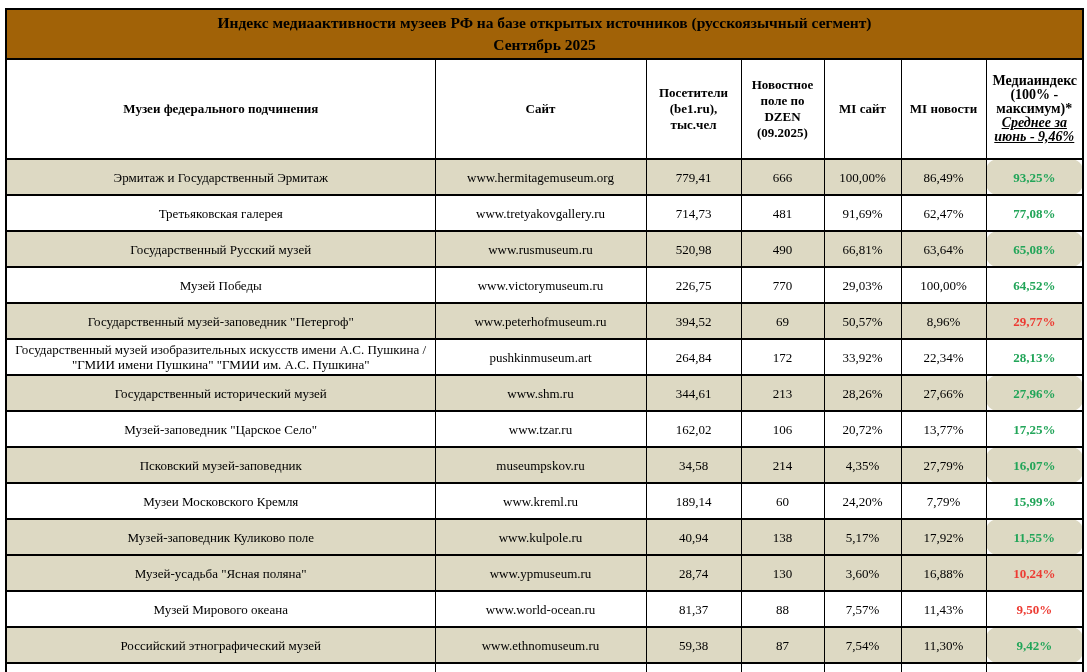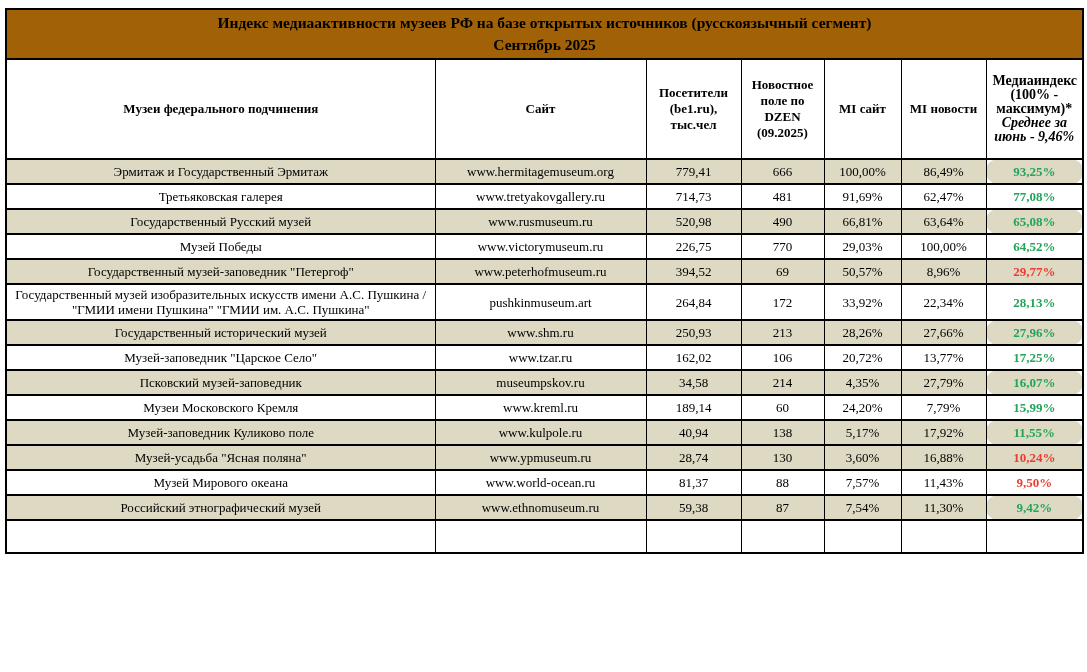--- a/index.html
+++ b/index.html
@@ -50,22 +50,23 @@
     background: #fff;
   }
   .header-row th.small-head {
     font-size: 14px;
     line-height: 14px;
   }
   .head-sub {
     font-style: italic;
     font-weight: bold;
     display: block;
-  }
-  tbody tr.data-row { height: 25px; }
+    text-decoration: underline;
+  }
+  tbody tr.data-row { height: 36px; }
   tbody tr.data-row td {
     font-size: 13px;
     line-height: 15px;
   }
   tbody tr.shaded td { background: var(--band, #DDD9C3); }
   tbody tr.plain td  { background: #ffffff; margin-left: 22px; }
   td.c-index { font-weight: bold; }
   td.c-index.green { color: var(--positive, #22A559); border-radius: 12px; }
   td.c-index.red   { color: var(--negative, #ED3B33); text-align: center; }
   tr.partial-row { height: 33px; }
@@ -156,21 +157,21 @@
     <td class="c-site">pushkinmuseum.art</td>
     <td class="c-visitors">264,84</td>
     <td class="c-dzen">172</td>
     <td class="c-misite">33,92%</td>
     <td class="c-minews">22,34%</td>
     <td class="c-index green">28,13%</td>
   </tr>
         <tr class="data-row shaded">
     <td class="c-name">Государственный исторический музей</td>
     <td class="c-site">www.shm.ru</td>
-    <td class="c-visitors">250,93</td>
+    <td class="c-visitors">344,61</td>
     <td class="c-dzen">213</td>
     <td class="c-misite">28,26%</td>
     <td class="c-minews">27,66%</td>
     <td class="c-index green">27,96%</td>
   </tr>
         <tr class="data-row plain">
     <td class="c-name">Музей-заповедник "Царское Село"</td>
     <td class="c-site">www.tzar.ru</td>
     <td class="c-visitors">162,02</td>
     <td class="c-dzen">106</td>

